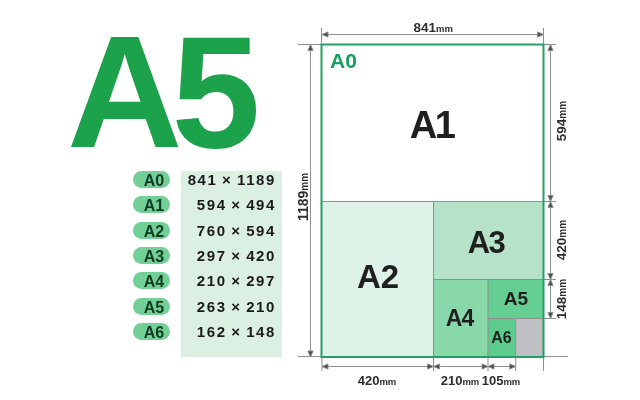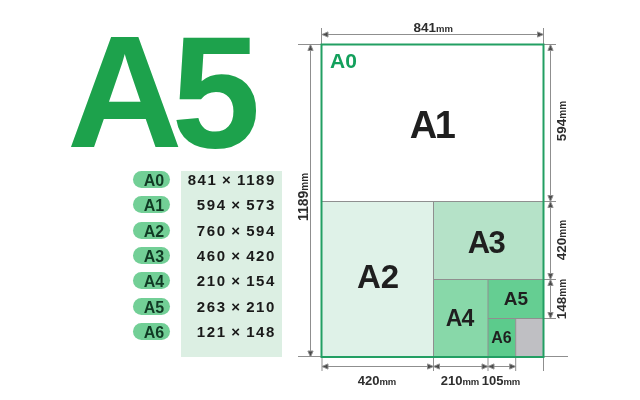--- a/index.html
+++ b/index.html
@@ -18,41 +18,41 @@
 </head>
 <body>
   <div class="a5big">A5</div>
 
   <div class="row" style="top:171px">
     <div class="pill">A0</div>
     <div class="sz">841 × 1189</div>
   </div>
   <div class="row" style="top:196px">
     <div class="pill">A1</div>
-    <div class="sz">594 × 573</div>
+    <div class="sz">594 × 494</div>
   </div>
   <div class="row" style="top:222px">
     <div class="pill">A2</div>
     <div class="sz">760 × 594</div>
   </div>
   <div class="row" style="top:247px">
     <div class="pill">A3</div>
-    <div class="sz">460 × 420</div>
+    <div class="sz">297 × 420</div>
   </div>
   <div class="row" style="top:272px">
     <div class="pill">A4</div>
-    <div class="sz">210 × 154</div>
+    <div class="sz">210 × 297</div>
   </div>
   <div class="row" style="top:298px">
     <div class="pill">A5</div>
     <div class="sz">263 × 210</div>
   </div>
   <div class="row" style="top:323px">
     <div class="pill">A6</div>
-    <div class="sz">121 × 148</div>
+    <div class="sz">162 × 148</div>
   </div>
 
   <svg width="640" height="400" style="position:absolute;left:0;top:0" xmlns="http://www.w3.org/2000/svg">
 
     <rect x="321.5" y="44.5" width="222" height="312.5" fill="#ffffff"></rect>
     <rect x="322" y="201" width="111.5" height="156" fill="#dff2e8"></rect>
     <rect x="433.5" y="201" width="110" height="78" fill="#b5e2c8"></rect>
     <rect x="433.5" y="279" width="54.5" height="78" fill="#88d8a9"></rect>
     <rect x="488" y="279" width="55.5" height="39" fill="#65ce92"></rect>
     <rect x="488" y="318" width="27.7" height="39" fill="#5ccb8c"></rect>

